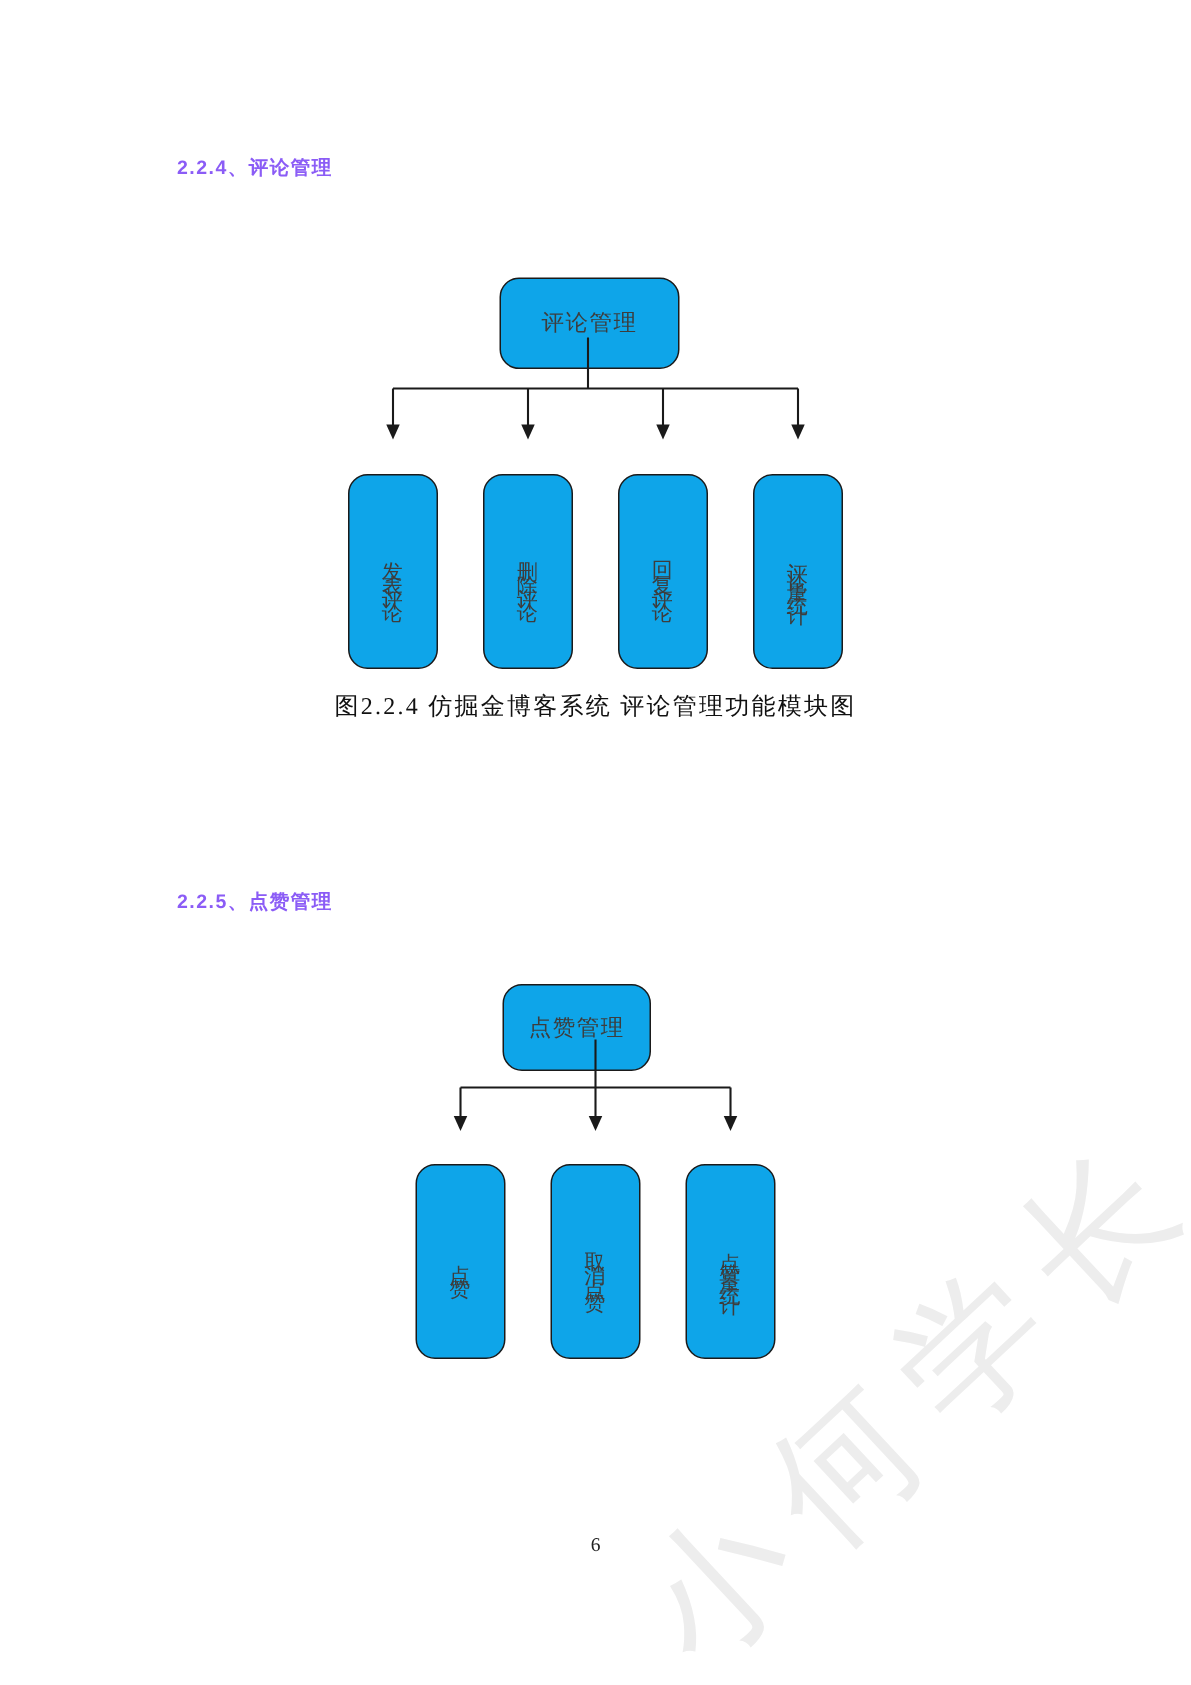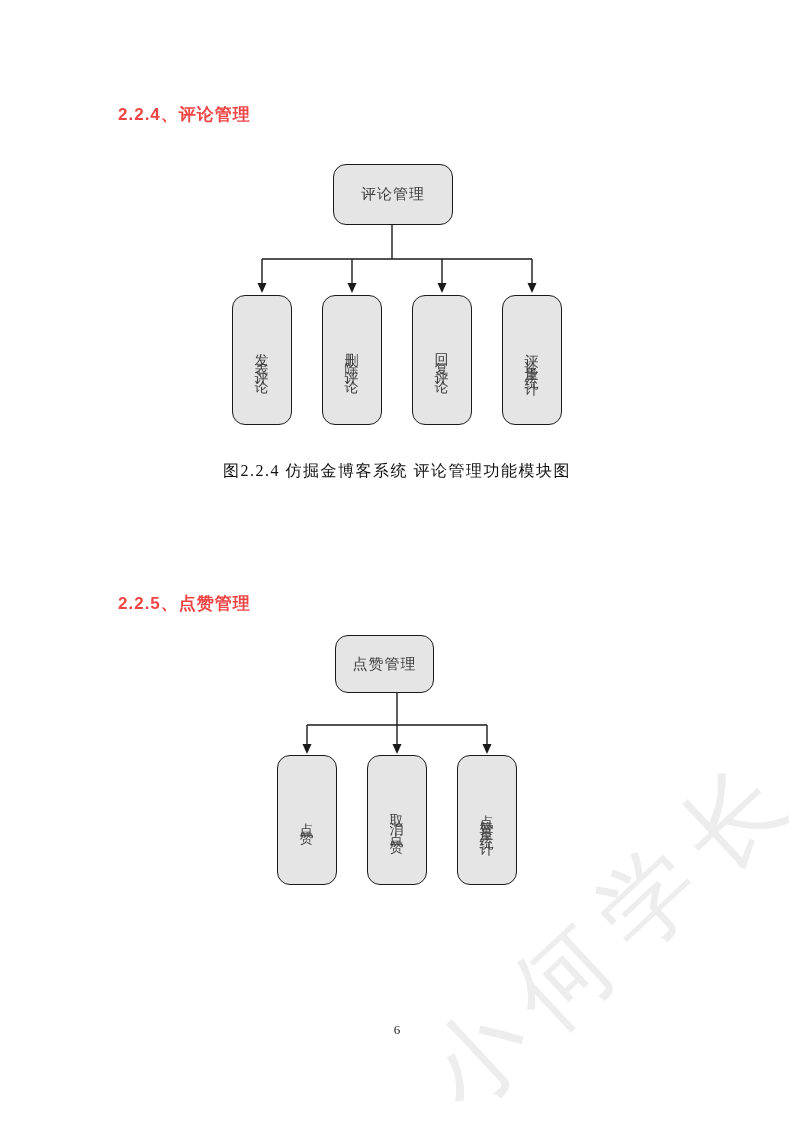--- a/index.html
+++ b/index.html
@@ -21,38 +21,39 @@
     color: #ededed;
     white-space: nowrap;
     z-index: 0;
     font-family: "Liberation Sans", sans-serif;
     user-select: none;
   }
   .content { position: absolute; inset: 0; z-index: 1; }
   .section-heading {
     position: absolute;
     left: 118px;
-    font-size: 17px;
+    font-size: 13px;
     font-weight: bold;
-    color: #ef4444;
+    color: #8b5cf6;
     letter-spacing: 1px;
     font-family: "Liberation Sans", sans-serif;
   }
   .heading-1 { top: 103px; }
   .heading-2 { top: 568px; margin-top: 24px; }
   .node {
     position: absolute;
     border: 1.6px solid #1a1a1a;
     border-radius: 13px;
-    background: #e5e5e5;
+    background: #0ea5e9;
     display: flex;
     align-items: center;
     justify-content: center;
     color: #3d3d3d;
     box-sizing: border-box;
+    margin-top: 21px;
   }
   .node-root { font-size: 15px; letter-spacing: 1px; }
   .node-child {
     writing-mode: vertical-rl;
     text-orientation: upright;
     font-size: 14px;
     letter-spacing: 9px;
   }
   .node-child.tall { letter-spacing: 7px; }
   .connector { position: absolute; overflow: visible; }

